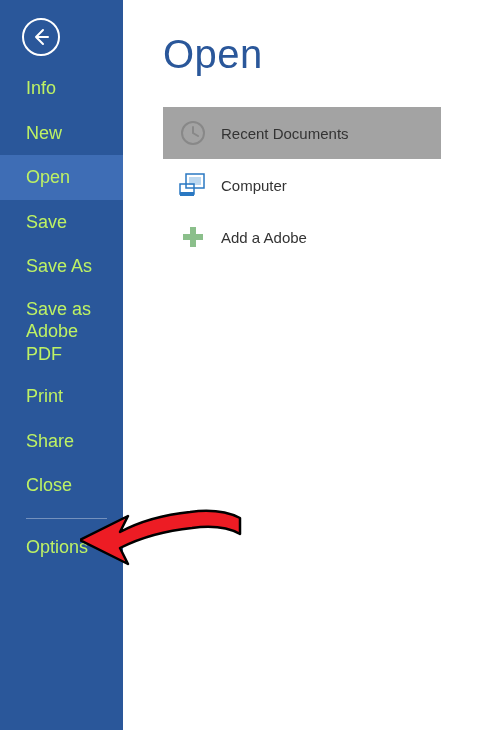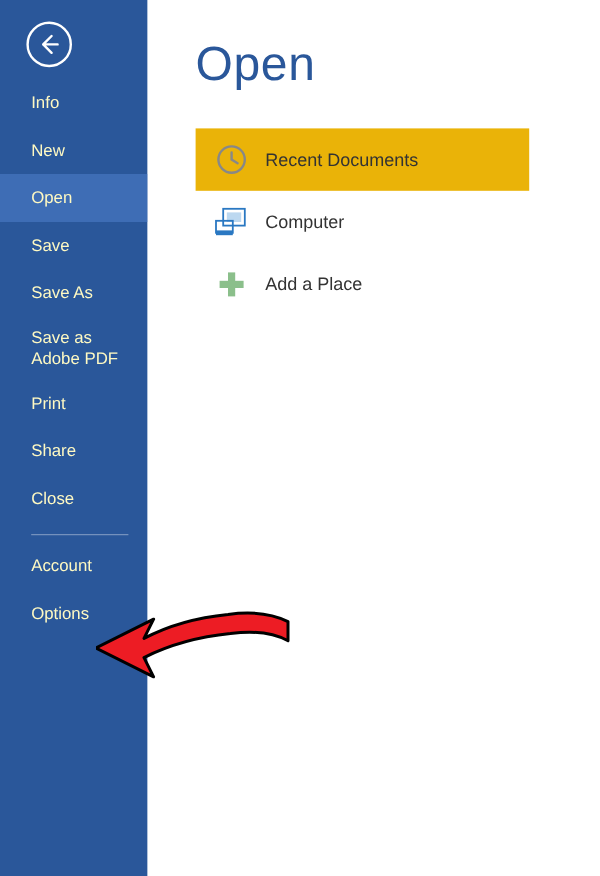--- a/index.html
+++ b/index.html
@@ -1,28 +1,28 @@
 <!DOCTYPE html>
 <html><head>
 <meta charset="utf-8">
 <style>
 * { margin: 0; padding: 0; box-sizing: border-box; font-family: "Segoe UI", Arial, sans-serif; }
 html, body { width: 500px; height: 730px; overflow: hidden; }
 .app { display: flex; width: 500px; height: 730px; background: #fff; }
 .sidebar { width: 123px; background: #2a579a; color: #fff; display: flex; flex-direction: column; padding-top: 12px; }
 .back-btn { width: 38px; height: 38px; border: 2px solid #fff; border-radius: 50%; margin: 6px 0 10px 22px; display: flex; align-items: center; justify-content: center; cursor: pointer; }
-.sidebar-item { padding: 11px 0 11px 26px; font-size: 14px; color: #fef9c3; cursor: pointer; line-height: 1.25; }
+.sidebar-item { padding: 11px 0 11px 26px; font-size: 18px; color: #bef264; cursor: pointer; line-height: 1.25; }
 .sidebar-item.selected { background: #3e6db5; }
 .sidebar-sep { border: none; border-top: 1px solid rgba(255,255,255,0.35); margin: 10px 16px 6px 26px; }
 .sidebar-item.wrap { padding-top: 9px; padding-bottom: 9px; padding-right: 18px; }
 .main { flex: 1; background: #fff; padding: 32px 0 0 40px; position: relative; }
 .page-title { font-size: 40px; font-weight: 300; color: #2a579a; margin-bottom: 30px; letter-spacing: 0.5px; }
 .locations { width: 278px; }
 .loc-item { display: flex; align-items: center; height: 52px; padding-left: 10px; cursor: pointer; }
-.loc-item.selected { background: #eab308; }
+.loc-item.selected { background: #a3a3a3; }
 .loc-icon { width: 40px; height: 40px; display: flex; align-items: center; justify-content: center; margin-right: 8px; flex-shrink: 0; }
 .loc-label { font-size: 15px; color: #333; }
 .arrow { position: absolute; left: 80px; top: 500px; pointer-events: none; }
 </style>
 </head>
 <body>
 
 <div class="app">
 
   <div class="sidebar">
@@ -34,21 +34,20 @@
     <div class="sidebar-item"><span>Info</span></div>
     <div class="sidebar-item"><span>New</span></div>
     <div class="sidebar-item selected"><span>Open</span></div>
     <div class="sidebar-item"><span>Save</span></div>
     <div class="sidebar-item"><span>Save As</span></div>
     <div class="sidebar-item wrap"><span>Save as Adobe PDF</span></div>
     <div class="sidebar-item"><span>Print</span></div>
     <div class="sidebar-item"><span>Share</span></div>
     <div class="sidebar-item"><span>Close</span></div>
     <hr class="sidebar-sep">
-    <div class="sidebar-item"><span>Account</span></div>
     <div class="sidebar-item"><span>Options</span></div>
   </div>
 
   <div class="main">
     <div class="page-title">Open</div>
 
     <div class="locations">
 
       <div class="loc-item selected">
         <div class="loc-icon">
@@ -73,21 +72,21 @@
         <div class="loc-label">Computer</div>
       </div>
 
       <div class="loc-item">
         <div class="loc-icon">
           <svg width="24" height="24" viewBox="0 0 24 24">
             <rect x="9" y="2" width="6" height="20" fill="#8bbf8b"></rect>
             <rect x="2" y="9" width="20" height="6" fill="#8bbf8b"></rect>
           </svg>
         </div>
-        <div class="loc-label">Add a Place</div>
+        <div class="loc-label">Add a Adobe</div>
       </div>
 
     </div>
 
   </div>
 
   <svg class="arrow" width="170" height="80" viewBox="0 0 170 80">
     <path d="M160 18
              Q140 8 110 12
              Q70 16 40 32

